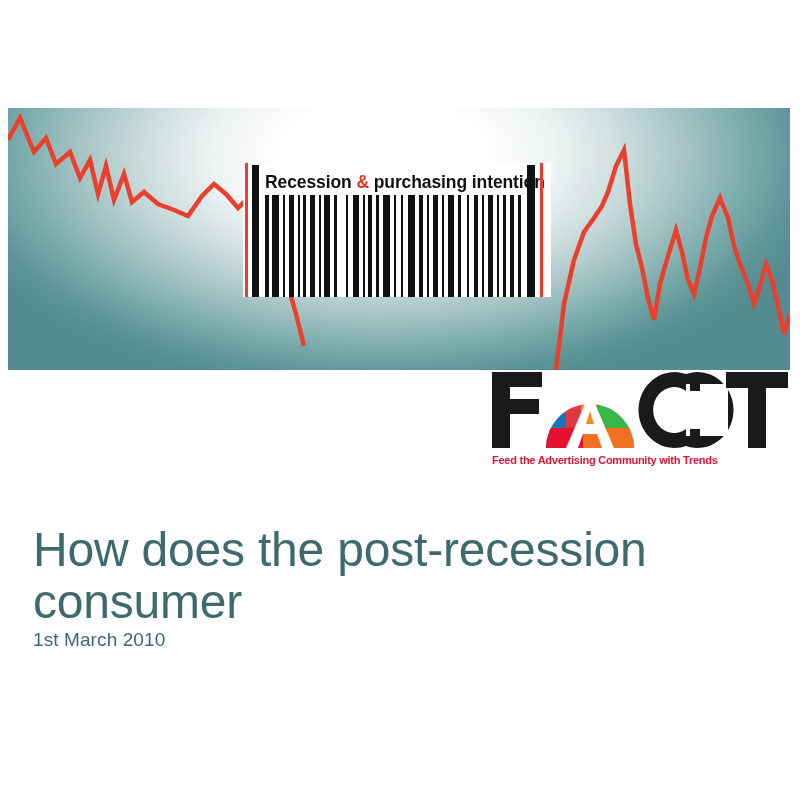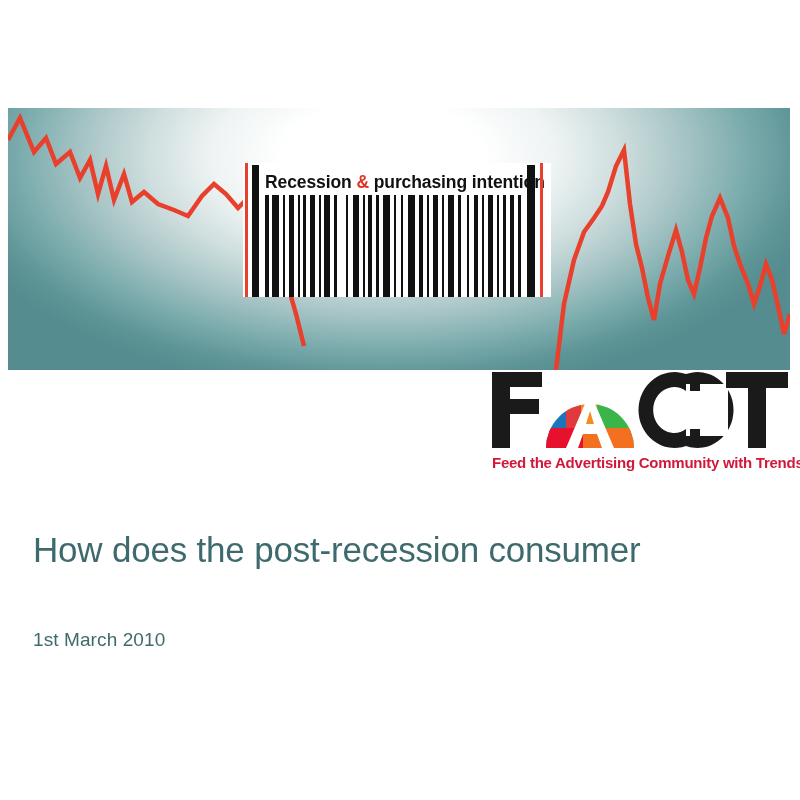--- a/index.html
+++ b/index.html
@@ -105,34 +105,34 @@
     width: 300px;
     height: 80px;
   }
   #logo-tagline {
     position: absolute;
     left: 2px;
     top: 84px;
     width: 298px;
     font-family: "Liberation Sans", sans-serif;
     font-weight: bold;
-    font-size: 15px;
+    font-size: 11px;
     color: #d2183a;
     white-space: nowrap;
     letter-spacing: -0.25px;
   }
 
   
   #headline {
     position: absolute;
     left: 33px;
     top: 524px;
     width: 730px;
     font-family: "Liberation Sans", sans-serif;
-    font-size: 35px;
+    font-size: 48px;
     line-height: 52px;
     color: #3f6a6d;
     font-weight: normal;
     letter-spacing: -0.2px;
   }
   #headline .l2 { display: block; }
   #subdate {
     position: absolute;
     left: 33px;
     top: 629px;

